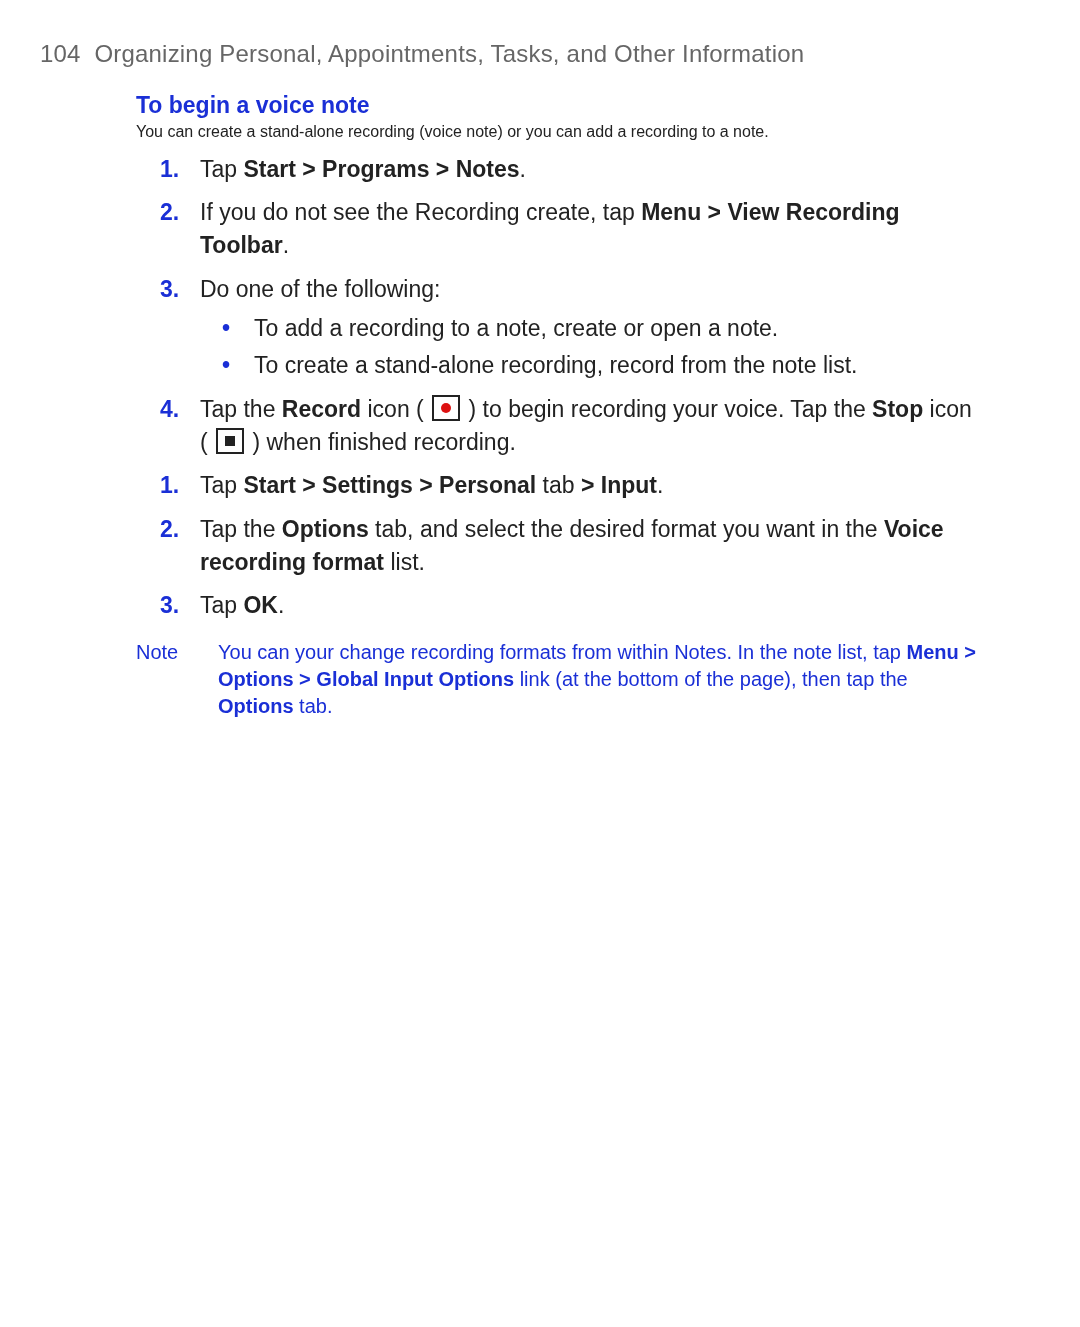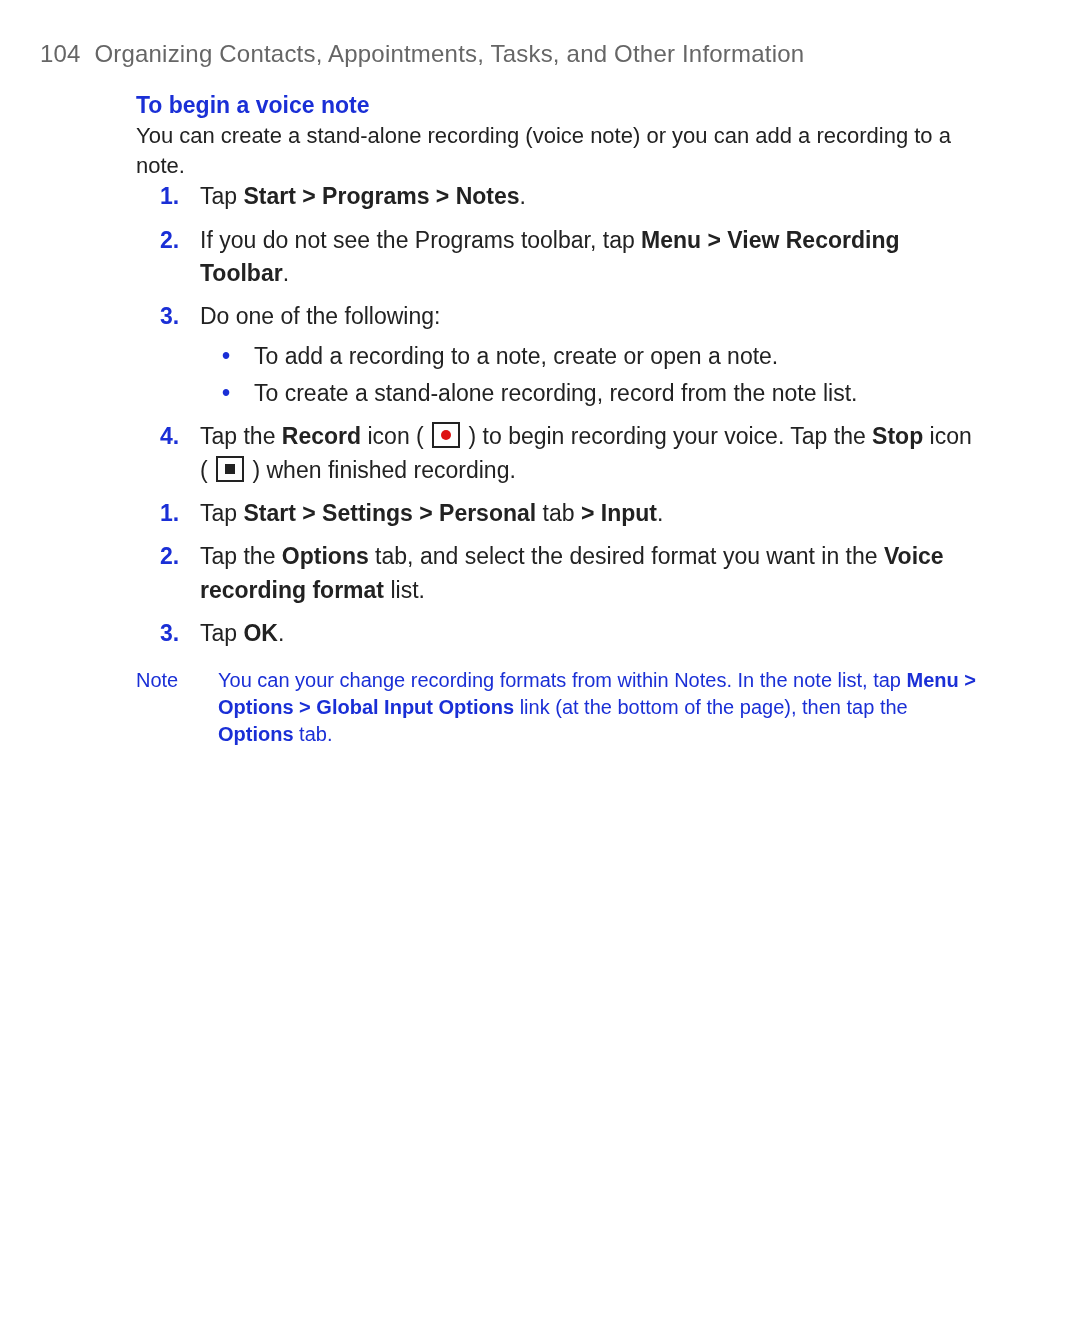--- a/index.html
+++ b/index.html
@@ -30,23 +30,24 @@
     margin-left: 96px;
   }
   .subhead {
     color: #1a2fd6;
     font-weight: 700;
     font-size: 23px;
     margin-top: 6px;
     margin-bottom: 0;
   }
   .para {
-    font-size: 22px;
+    font-size: 16px;
     line-height: 1.35;
     margin-top: 2px;
+    margin-bottom: 10px;
   }
   ol.steps {
     list-style: none;
     margin: 0 0 10px 0;
     padding: 0;
   }
   ol.steps > li {
     position: relative;
     padding-left: 40px;
     margin-left: 24px;
@@ -126,40 +127,40 @@
     flex: 1;
   }
   .nb-b { font-weight: 700; }
 </style>
 </head>
 <body>
 
 <div class="page">
 
   <div class="header">
-    <span class="pgnum">104</span>&nbsp;&nbsp;<span>Organizing Contacts, Appointments, Tasks, and Other Information</span>
+    <span class="pgnum">104</span>&nbsp;&nbsp;<span>Organizing Personal, Appointments, Tasks, and Other Information</span>
   </div>
 
   <div class="block">
     <div class="subhead">To begin a voice note</div>
     <div class="para">You can create a stand-alone recording (voice note) or you can add a recording to a note.</div>
 
     <ol class="steps">
 
       <li>
         <span class="num">1.</span>
         <span>
           <span>Tap </span><span class="b">Start &gt; Programs &gt; Notes</span><span>.</span>
         </span>
       </li>
 
       <li>
         <span class="num">2.</span>
         <span>
-          <span>If you do not see the Programs toolbar, tap </span><span class="b">Menu &gt; View Recording Toolbar</span><span>.</span>
+          <span>If you do not see the Recording create, tap </span><span class="b">Menu &gt; View Recording Toolbar</span><span>.</span>
         </span>
       </li>
 
       <li>
         <span class="num">3.</span>
         <span>Do one of the following:</span>
         <ul class="bullets">
           <li>To add a recording to a note, create or open a note.</li>
           <li>To create a stand-alone recording, record from the note list.</li>
         </ul>

